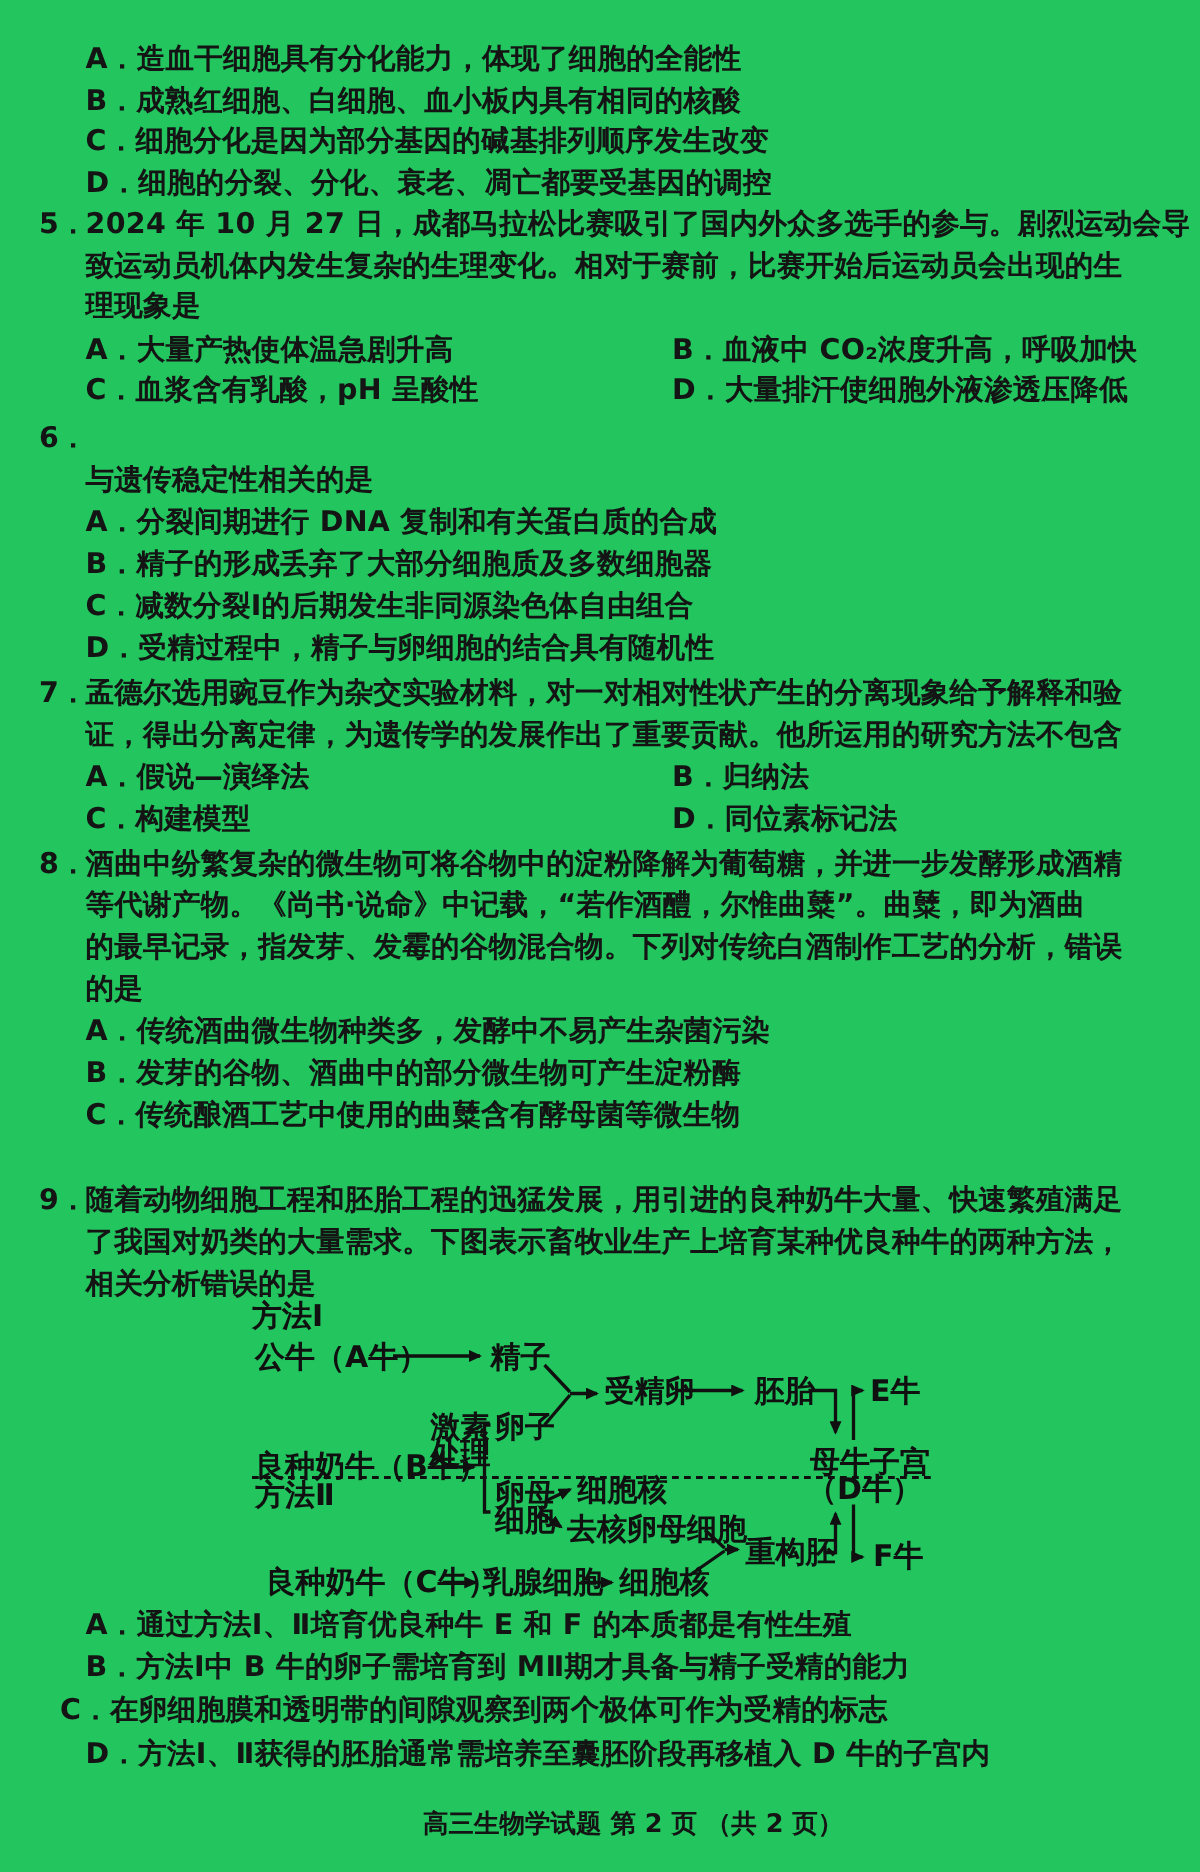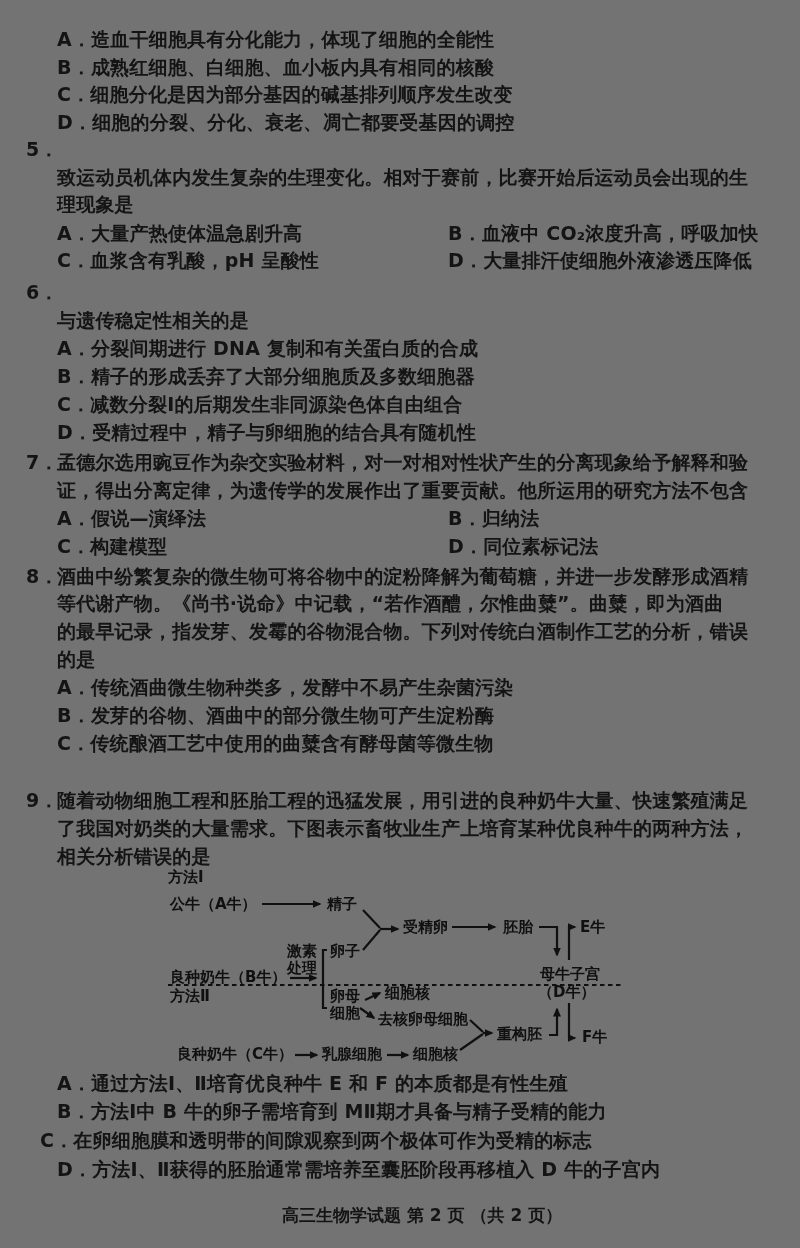--- a/index.html
+++ b/index.html
@@ -1,20 +1,20 @@
 <!DOCTYPE html>
 <html><head>
 <meta charset="utf-8">
 <style>
   html,body{margin:0;padding:0;}
   body{background:#f4f4f4;}
   .page{
     position:relative;
     width:800px;height:1248px;
-    background:#737373;
+    background:#22c55e;
     font-family:"DejaVu Sans","Liberation Sans",sans-serif;
     color:#141414;
     overflow:hidden;
   }
   .line{
     position:absolute;
     white-space:nowrap;
     font-size:19px;
     line-height:22px;
     font-weight:700;
@@ -28,21 +28,21 @@
     font-weight:700;
   }
   .diagram{
     position:absolute;
     left:150px;top:862px;
     width:520px;height:215px;
   }
   .dlabel{
     position:absolute;
     white-space:nowrap;
-    font-size:15px;
+    font-size:20px;
     line-height:17px;
     font-weight:700;
     color:#101010;
   }
   .dsvg{position:absolute;left:0;top:0;}
   .footer{
     position:absolute;
     left:282px;top:1204px;
     font-size:17px;
     font-weight:700;
@@ -53,20 +53,21 @@
 <body>
 
 <div class="page">
 
   <div class="line" style="left:57px;top:28px">A．造血干细胞具有分化能力，体现了细胞的全能性</div>
   <div class="line" style="left:57px;top:56px">B．成熟红细胞、白细胞、血小板内具有相同的核酸</div>
   <div class="line" style="left:57px;top:83px">C．细胞分化是因为部分基因的碱基排列顺序发生改变</div>
   <div class="line" style="left:57px;top:111px">D．细胞的分裂、分化、衰老、凋亡都要受基因的调控</div>
 
   <div class="qnum" style="left:26px;top:138px">5．</div>
+  <div class="line" style="left:57px;top:138px">2024 年 10 月 27 日，成都马拉松比赛吸引了国内外众多选手的参与。剧烈运动会导</div>
   <div class="line" style="left:57px;top:166px">致运动员机体内发生复杂的生理变化。相对于赛前，比赛开始后运动员会出现的生</div>
   <div class="line" style="left:57px;top:193px">理现象是</div>
   <div class="line" style="left:57px;top:222px">A．大量产热使体温急剧升高</div>
   <div class="line" style="left:448px;top:222px">B．血液中 CO₂浓度升高，呼吸加快</div>
   <div class="line" style="left:57px;top:249px">C．血浆含有乳酸，pH 呈酸性</div>
   <div class="line" style="left:448px;top:249px">D．大量排汗使细胞外液渗透压降低</div>
 
   <div class="qnum" style="left:26px;top:281px">6．</div>
   <div class="line" style="left:57px;top:309px">与遗传稳定性相关的是</div>
   <div class="line" style="left:57px;top:337px">A．分裂间期进行 DNA 复制和有关蛋白质的合成</div>

